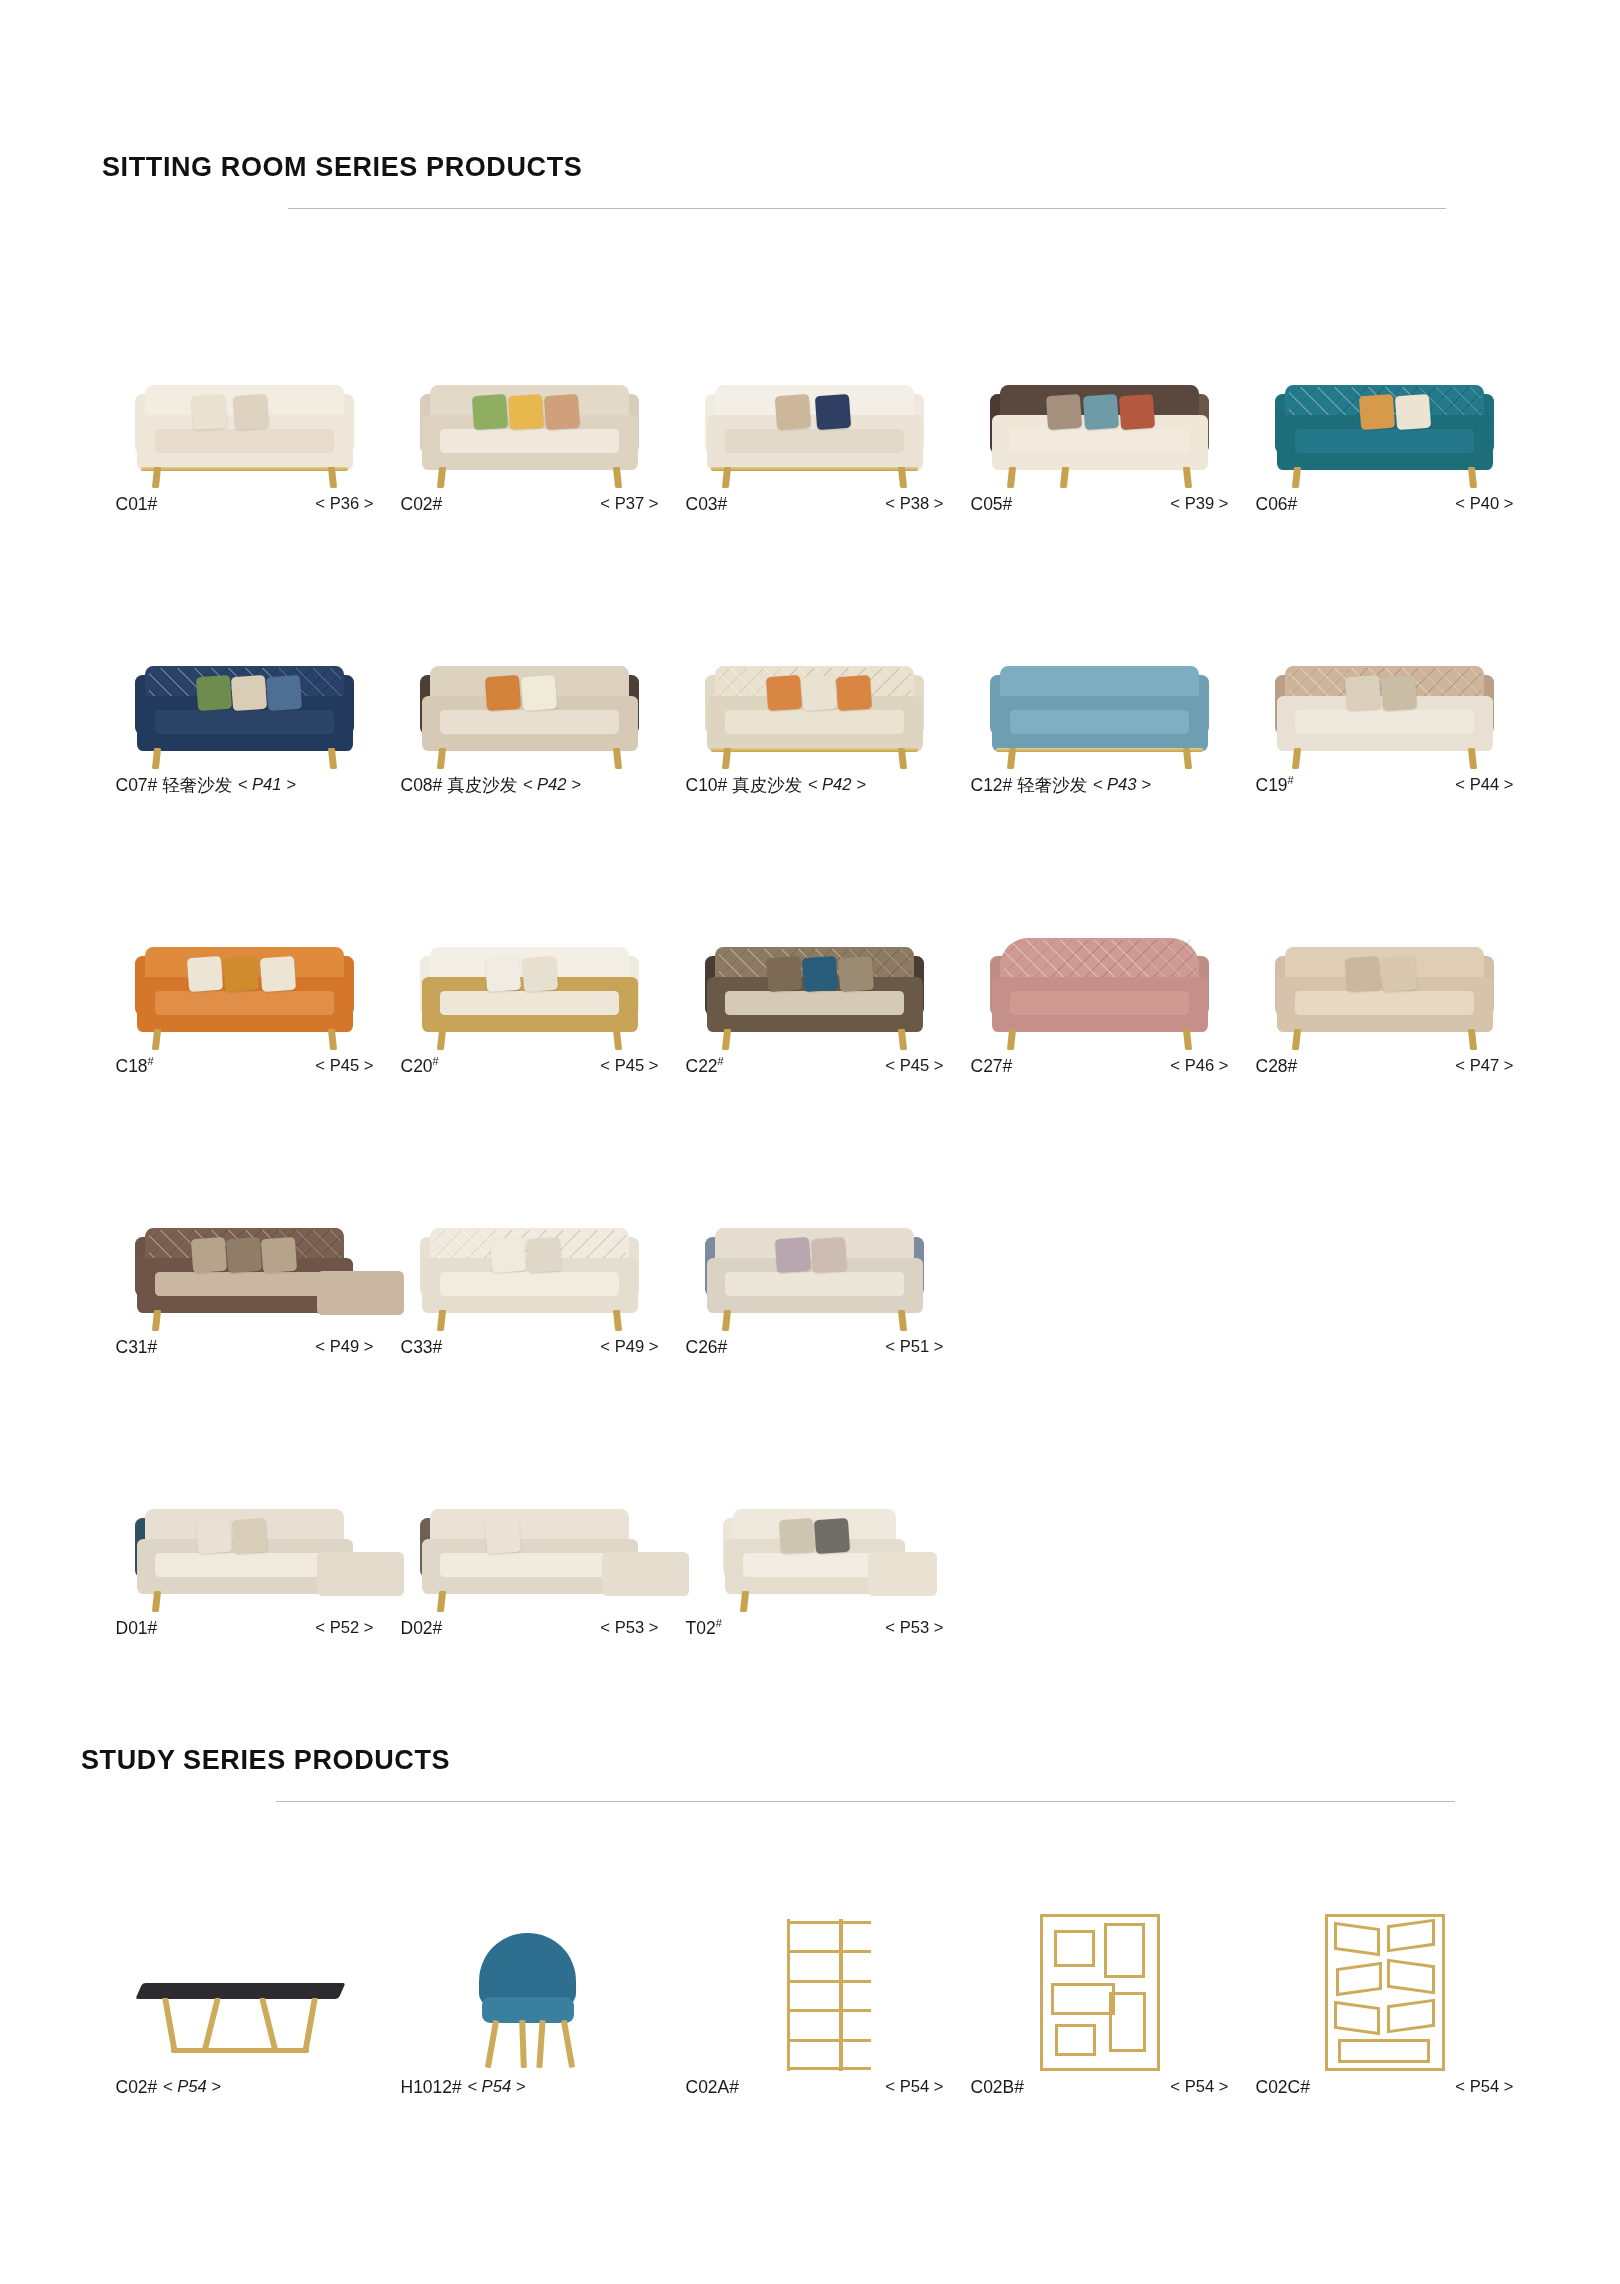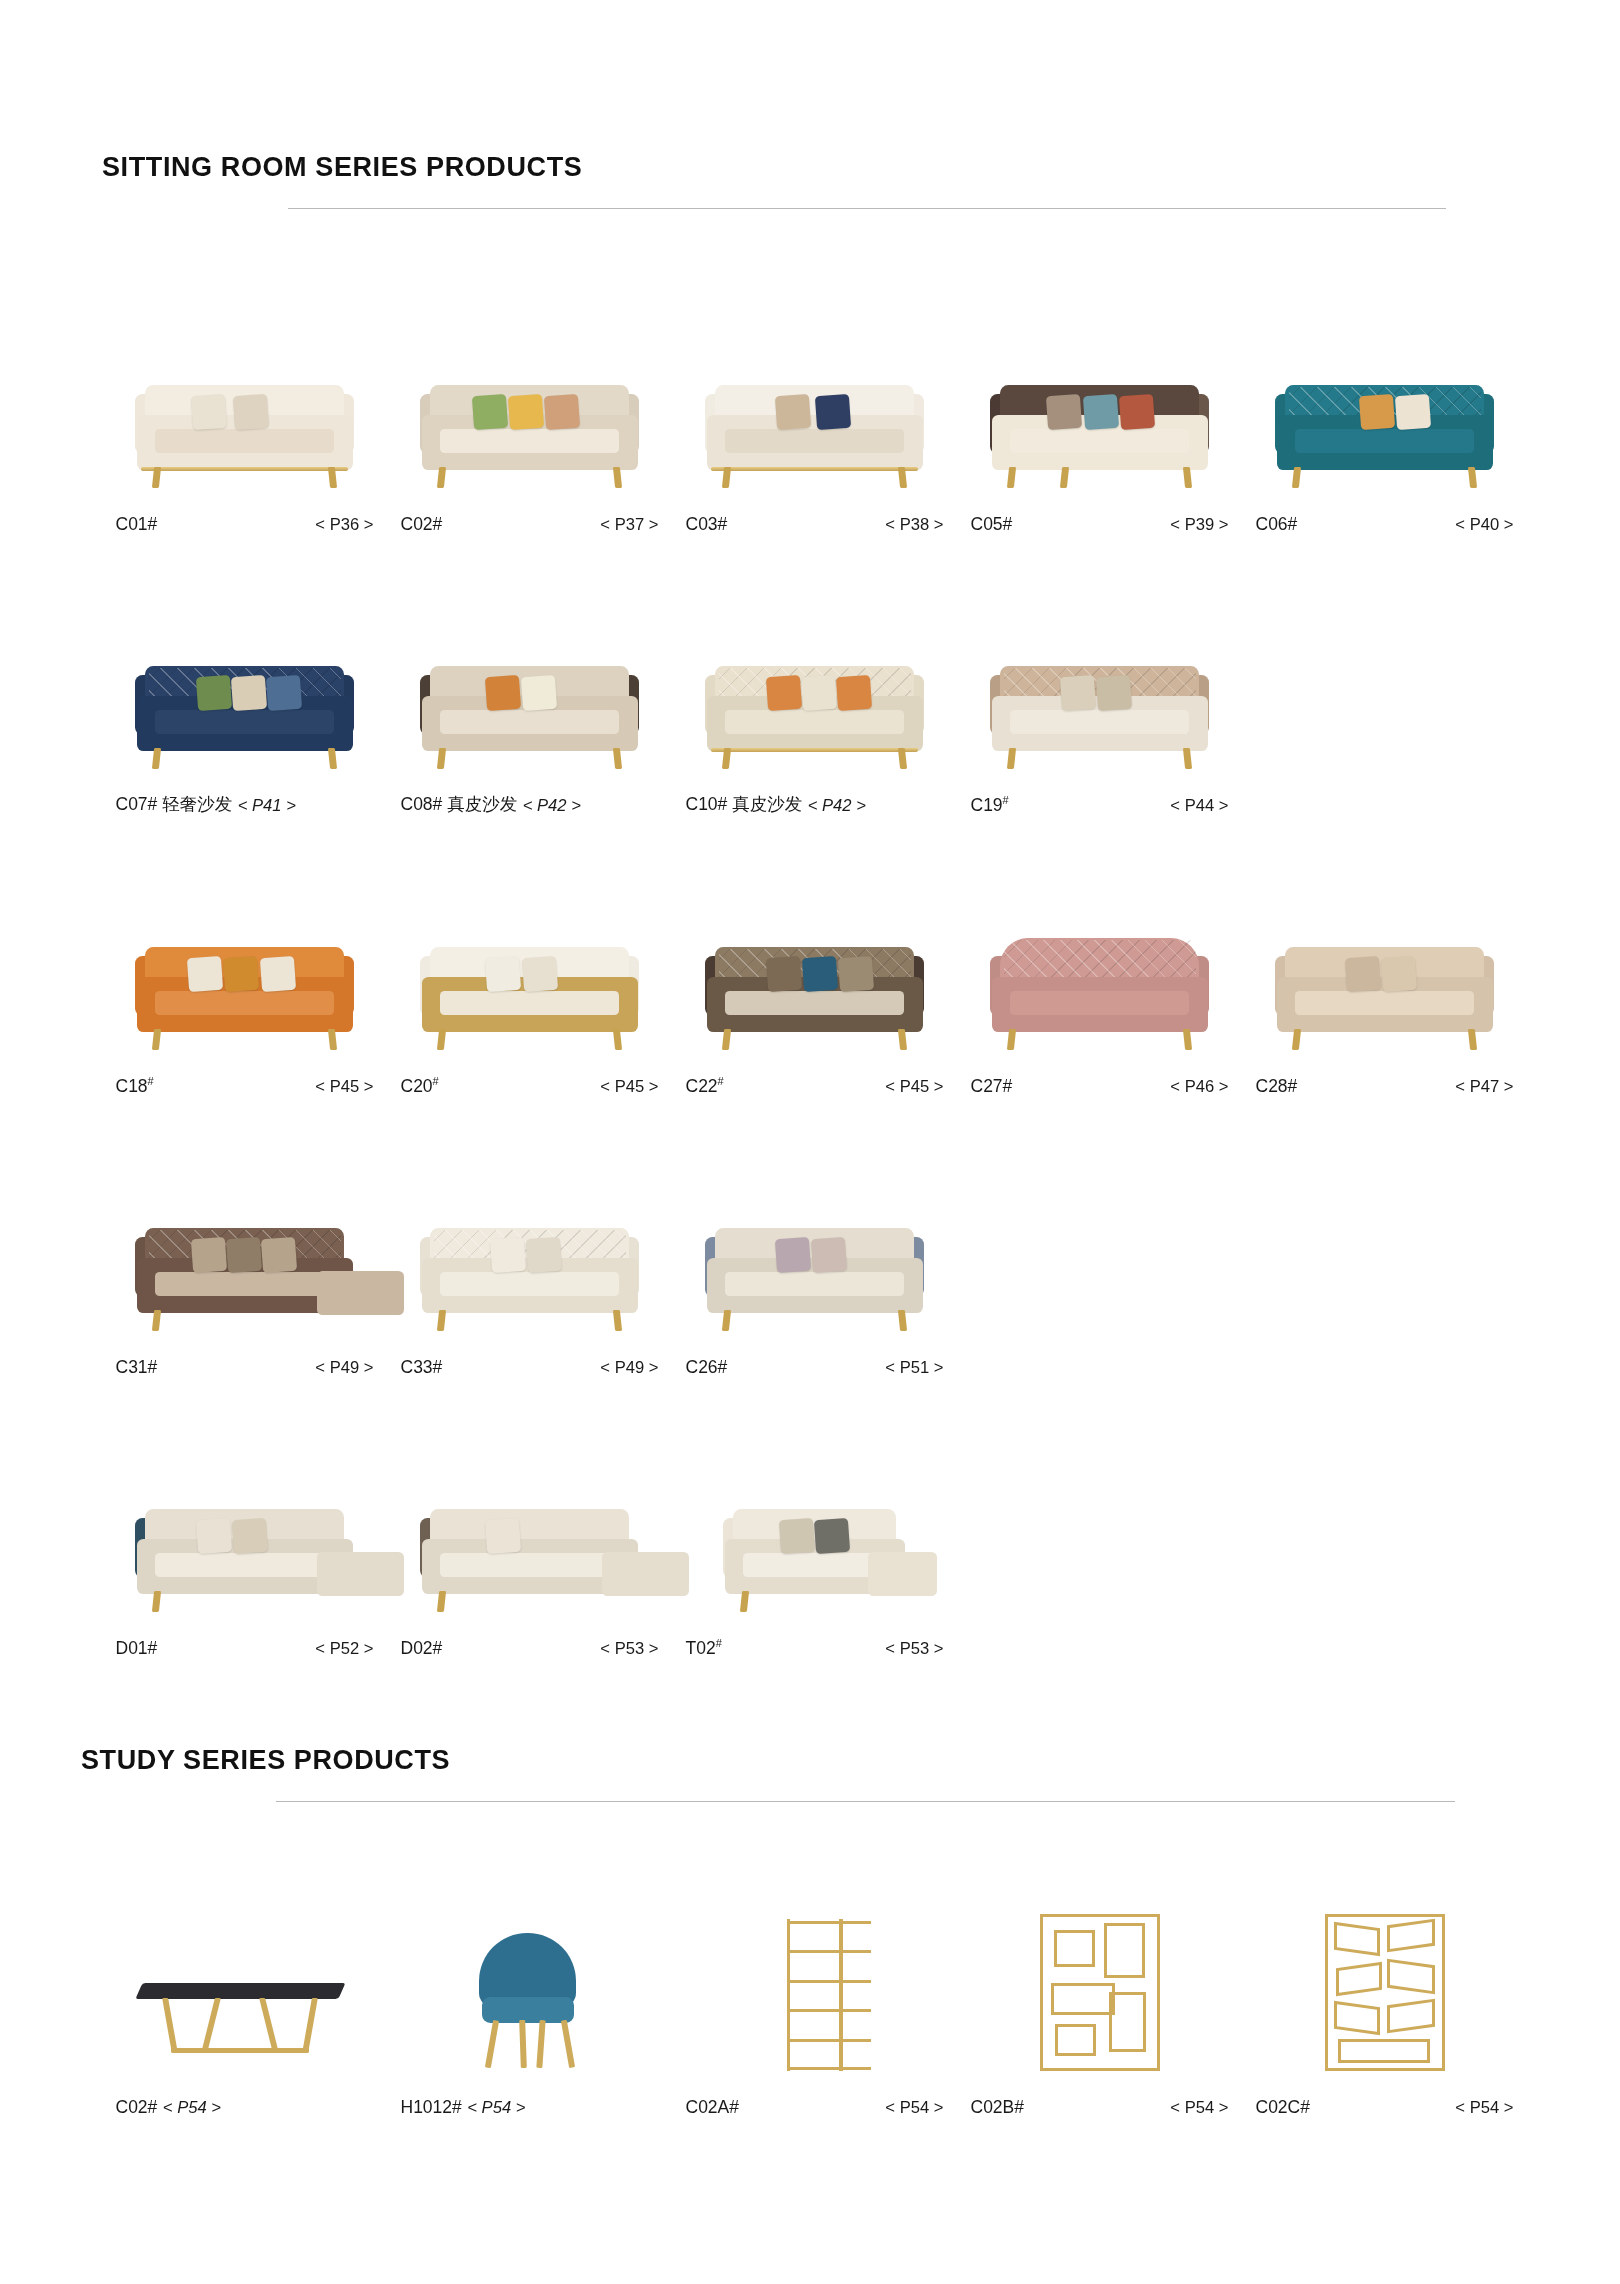--- a/index.html
+++ b/index.html
@@ -74,23 +74,23 @@
     height: 193px;
     margin: 0 auto;
     display: flex;
     align-items: flex-end;
     justify-content: center;
   }
 
   .caption {
     position: relative;
     width: 258px;
-    margin: 15px auto;
+    margin: 0 auto;
     display: flex;
-    align-items: flex-end;
+    align-items: center;
     height: 32px;
   }
   .code {
     font-size: 17.5px;
     color: #1a1a1a;
     white-space: nowrap;
   }
   .code .sup {
     font-size: 11px;
     vertical-align: super;
@@ -410,20 +410,38 @@
             <div class="leg l"></div>
               <div class="leg r"></div>
           </div>
         </div>
         <div class="caption tight">
           <span class="code">C10# 真皮沙发</span>
           <span class="page-ref">&lt; P42 &gt;</span>
         </div>
       </div>
 
+      <div class="cell">
+        <div class="thumb">
+          <div class="sofa">
+            <div class="arm l" style="background:#6f9fb3"></div>
+            <div class="arm r" style="background:#6f9fb3"></div>
+            <div class="back" style="background:#7cadc0"></div>
+            <div class="body" style="background:#6d9eb2"></div>
+            <div class="seat" style="background:#7fb0c3"></div>
+            <div class="goldbar"></div>
+            <div class="leg l"></div>
+              <div class="leg r"></div>
+          </div>
+        </div>
+        <div class="caption tight">
+          <span class="code">C12# 轻奢沙发</span>
+          <span class="page-ref">&lt; P43 &gt;</span>
+        </div>
+      </div>
 
       <div class="cell">
         <div class="thumb">
           <div class="sofa">
             <div class="arm l" style="background:#b99f86"></div>
             <div class="arm r" style="background:#b99f86"></div>
             <div class="back" style="background:#cdb49a" style_note="camel back"></div>
             <div class="tufting"></div>
             <div class="body" style="background:#e8e0d2"></div>
             <div class="seat" style="background:#efe8dc"></div>

